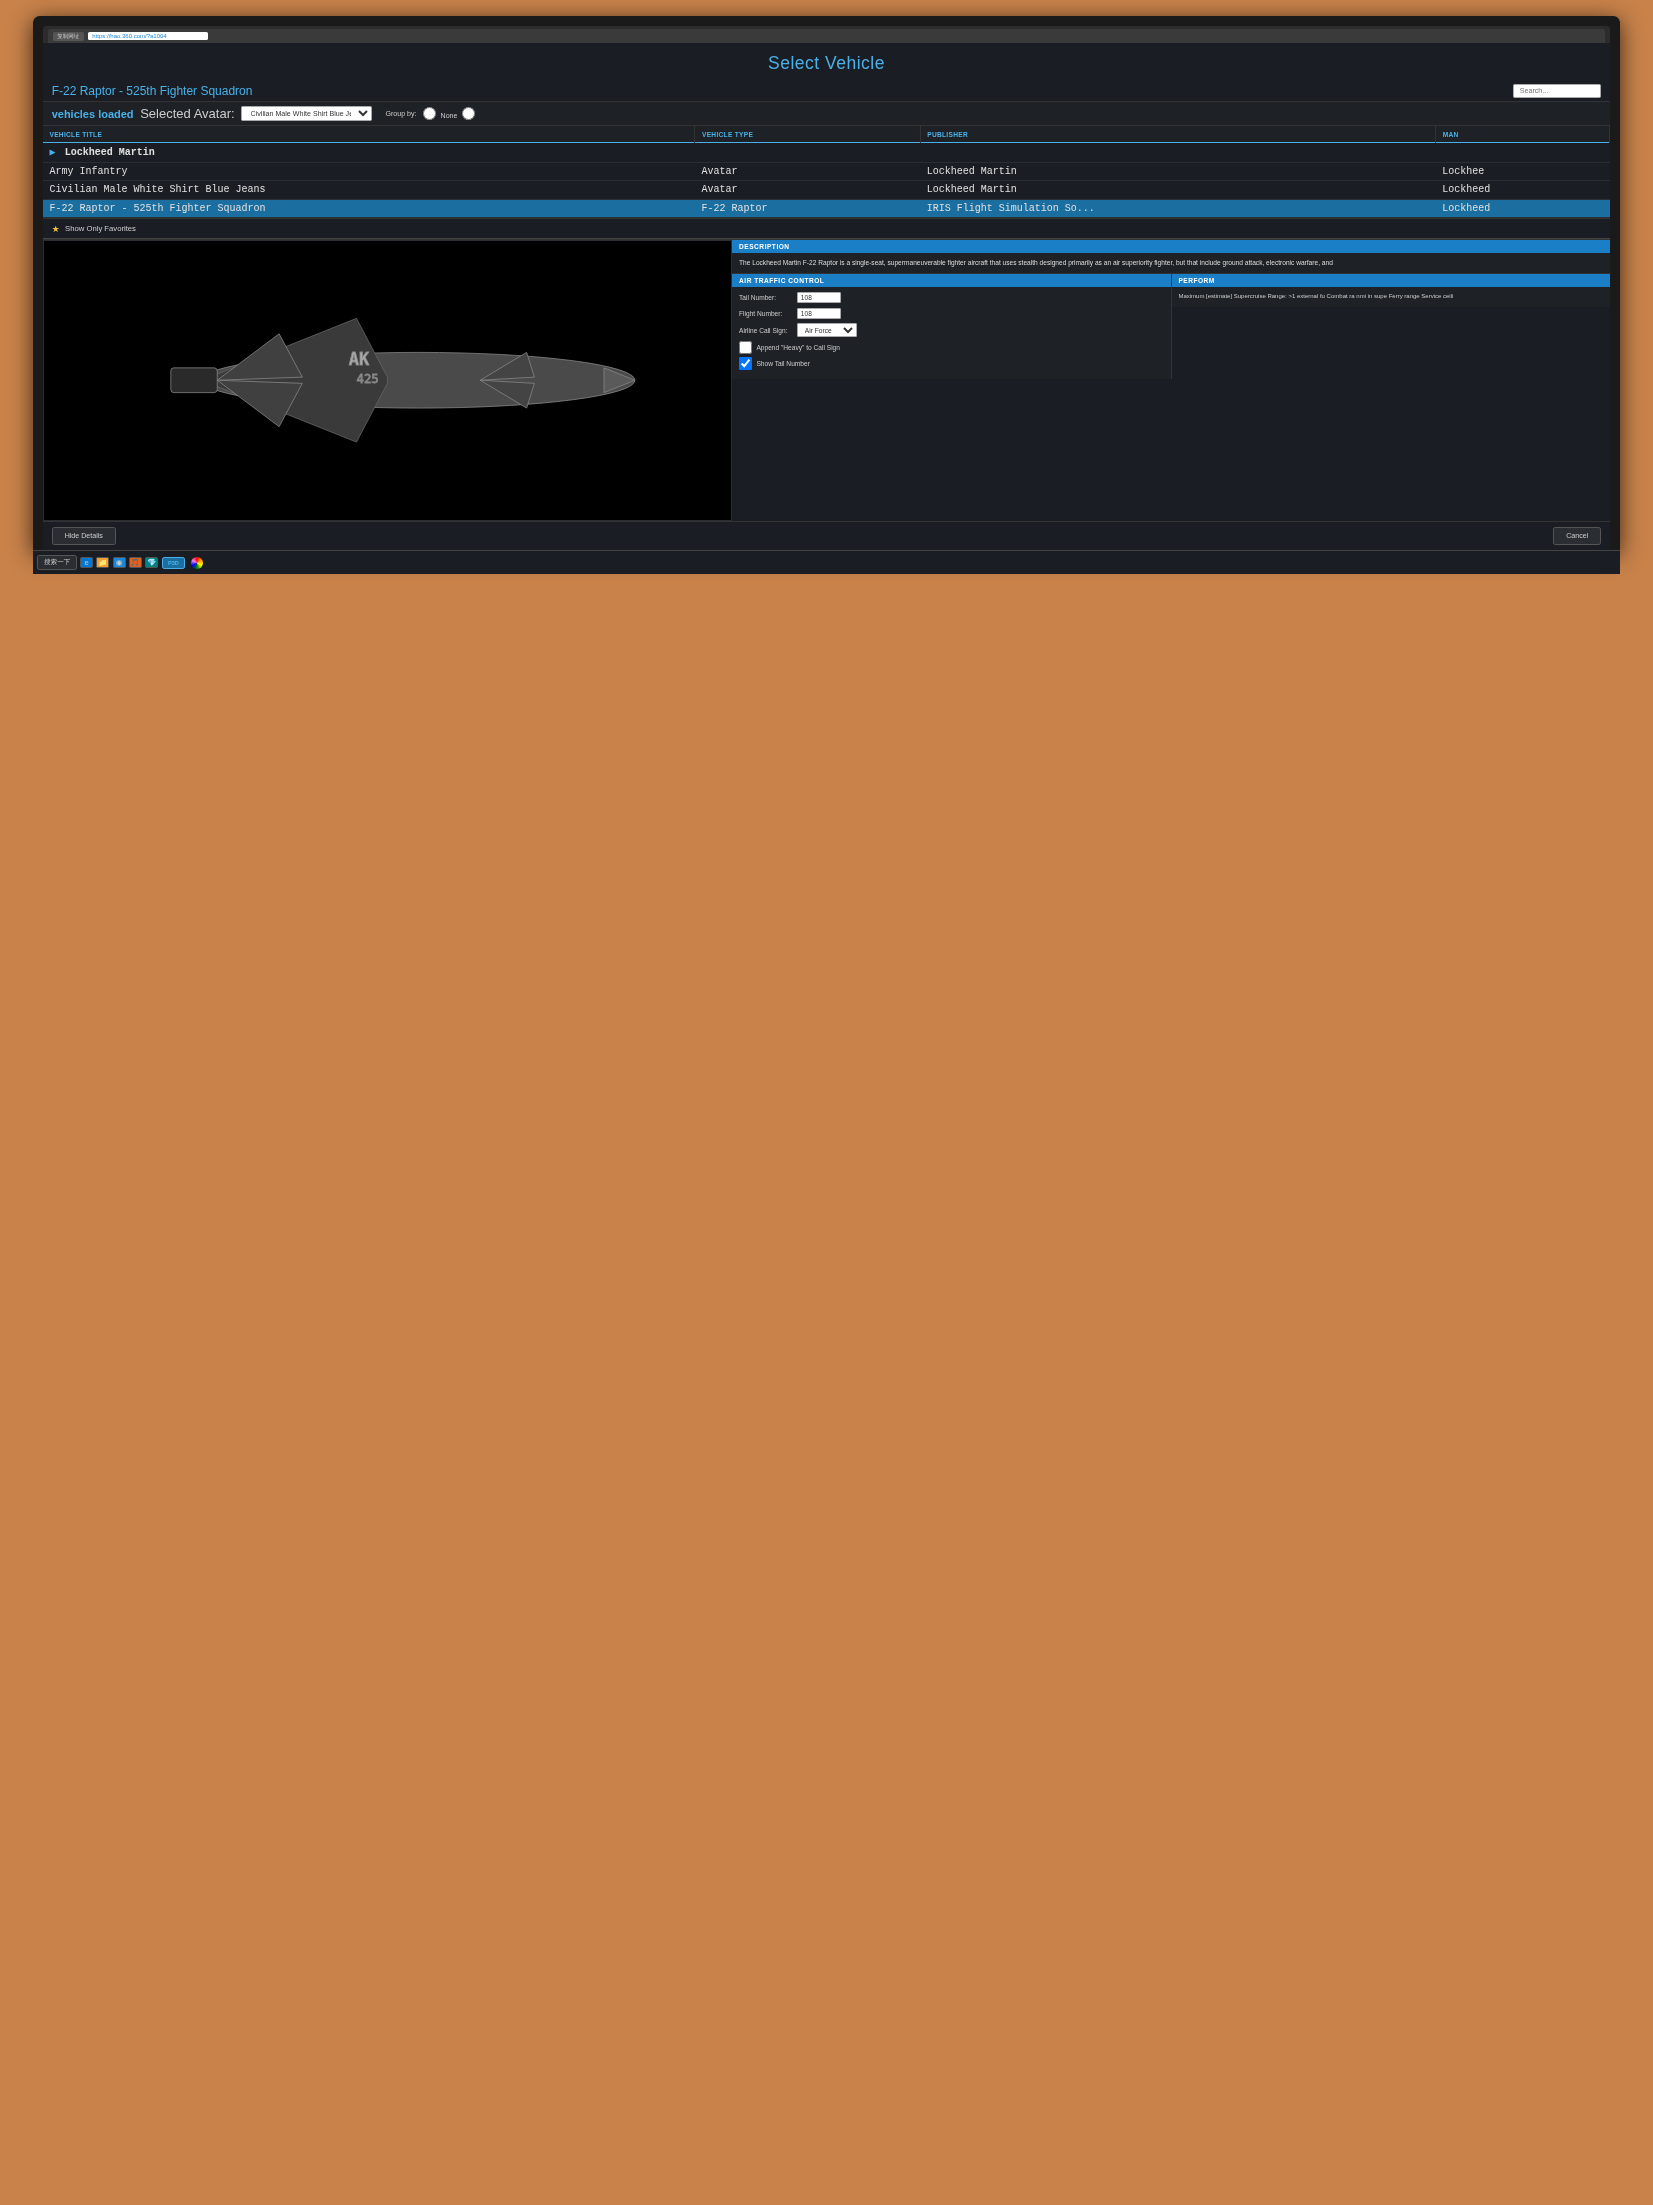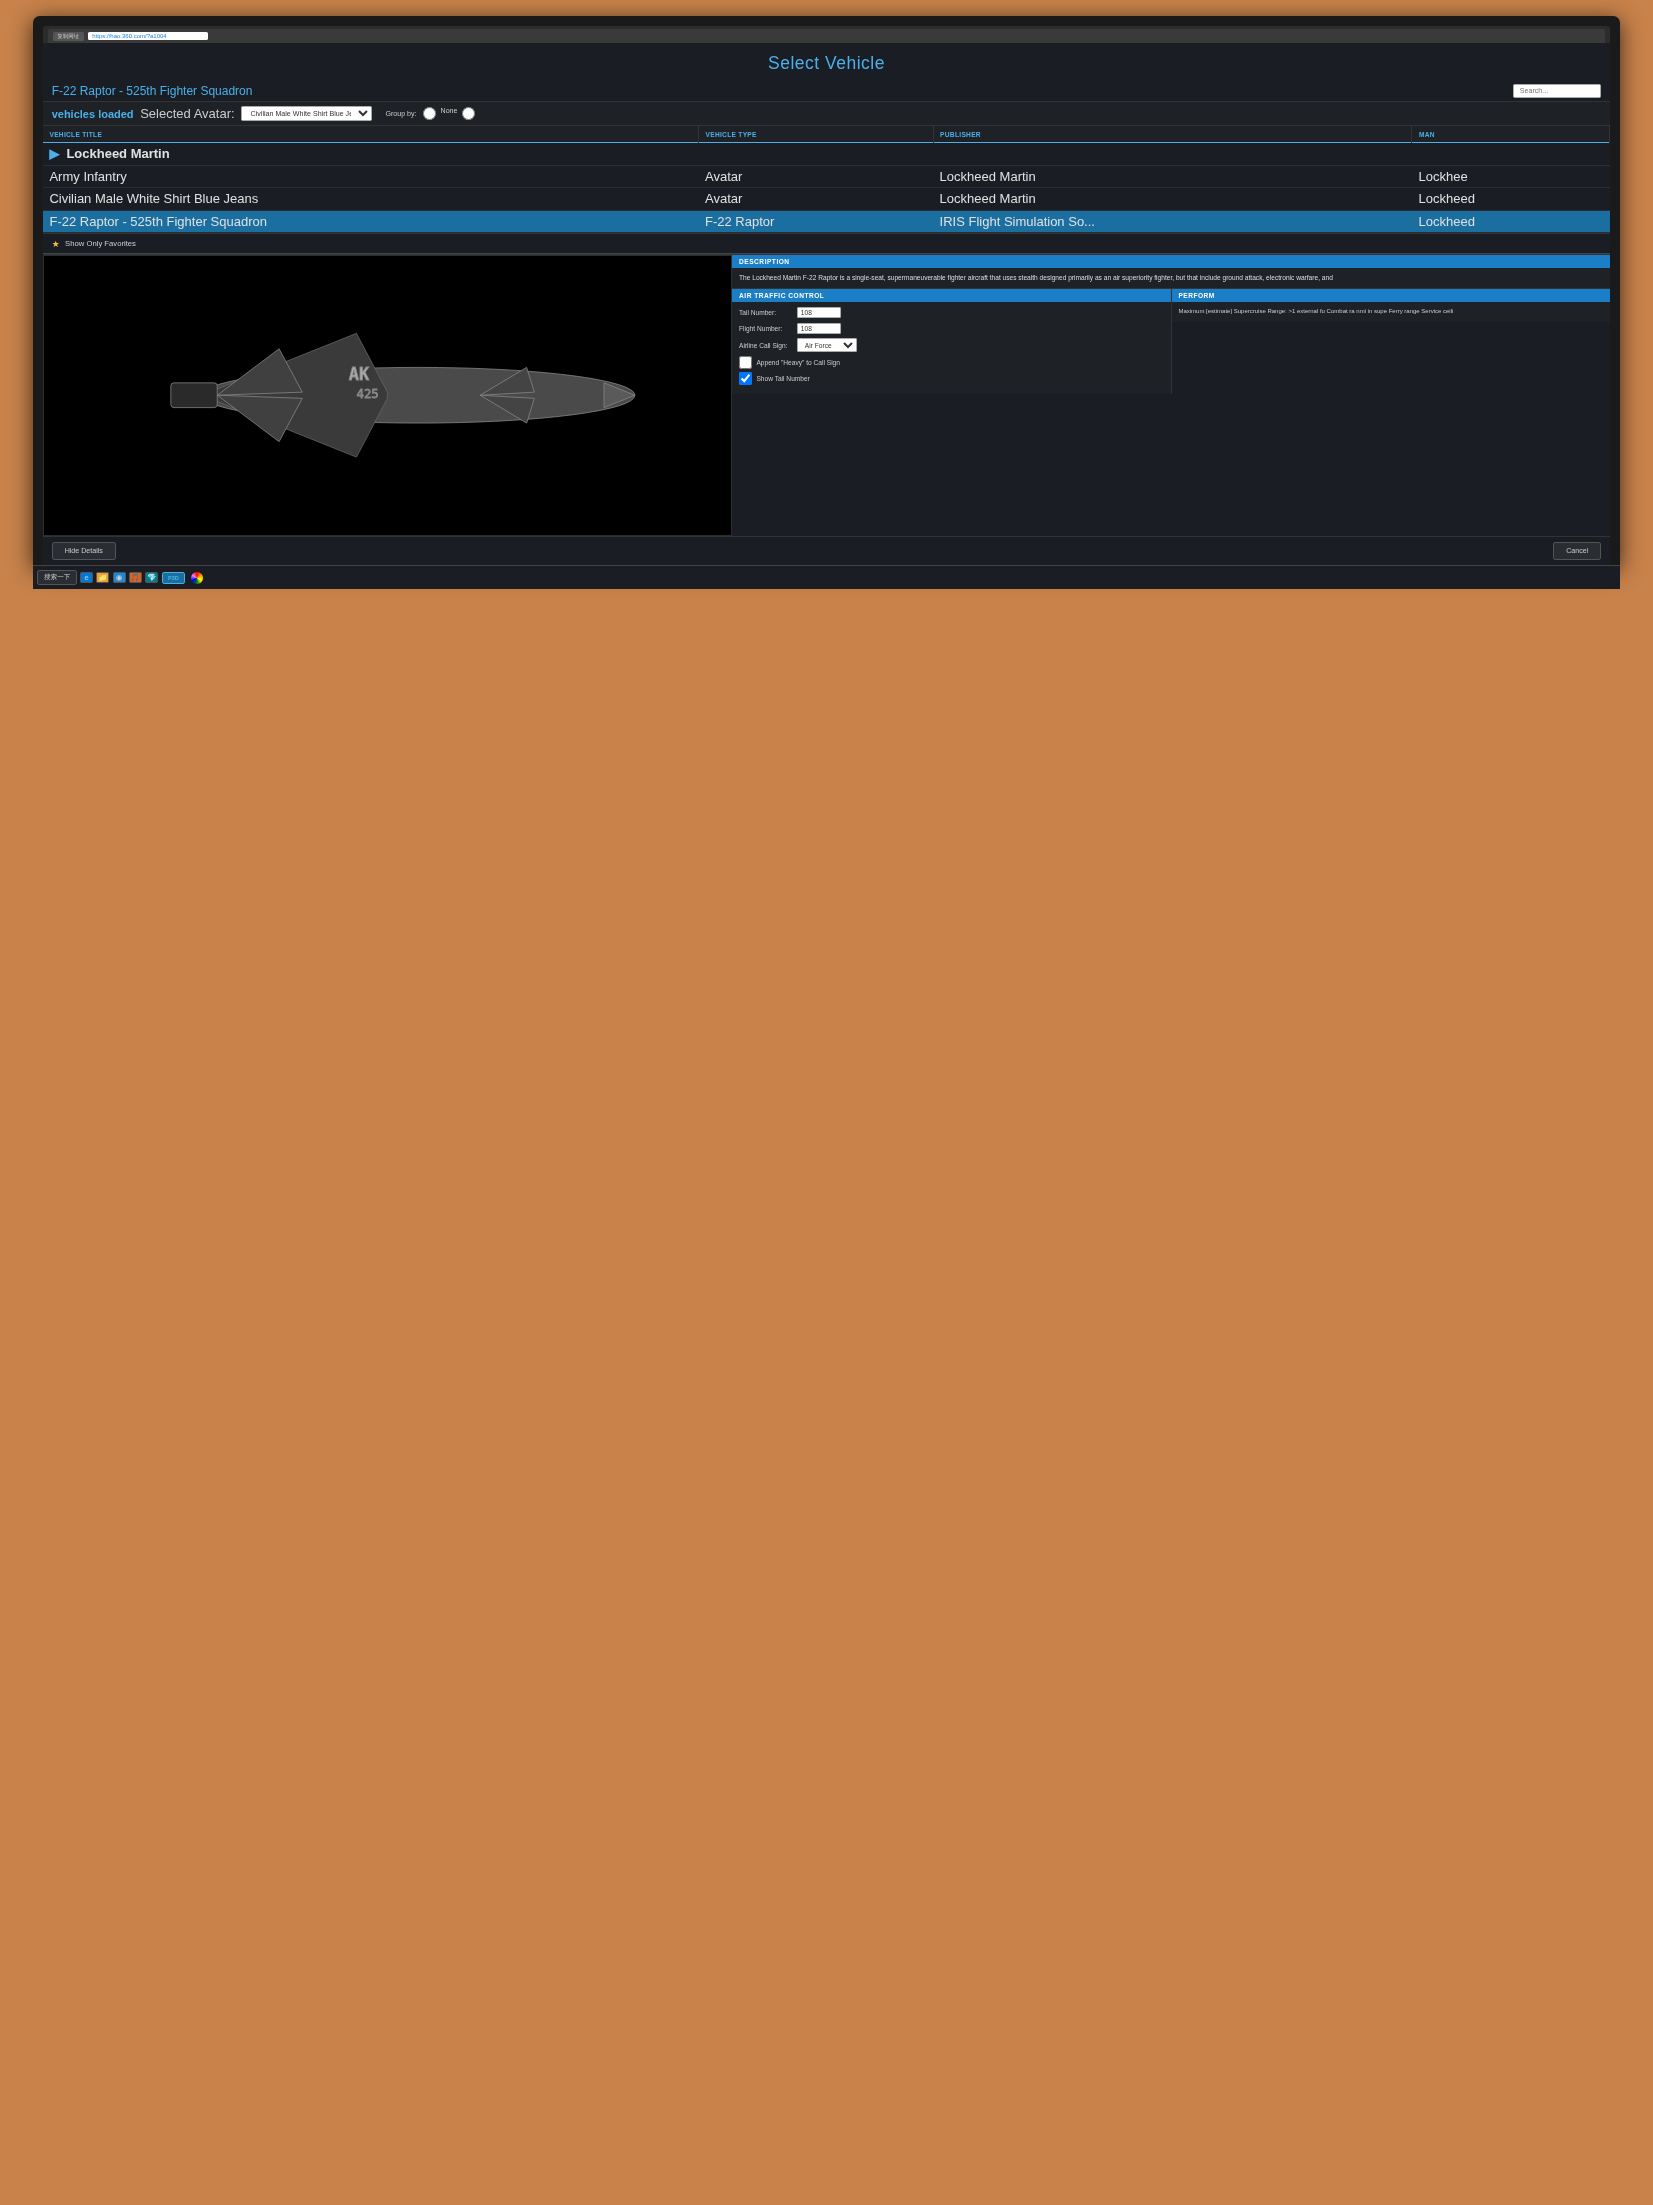--- a/index.html
+++ b/index.html
@@ -128,21 +128,21 @@
       color: #333;
       width: 131px;
     }
     .groupby-label {
       color: #ccc;
       font-size: 7.1px;
       margin-left: 6.6px;
     }
     .radio-group {
       display: flex;
-      align-items: flex-start;
+      align-items: flex-end;
       gap: 4.4px;
       color: #ccc;
       font-size: 7.1px;
     }
 
     
     .vehicle-table {
       width: 100%;
       border-collapse: collapse;
     }
@@ -160,22 +160,23 @@
       border-right: 0.5px solid #333;
     }
     .vehicle-table tbody tr {
       border-bottom: 0.5px solid #2a2e33;
     }
     .vehicle-table tbody tr.selected {
       background: #1a6fa0;
     }
     .vehicle-table tbody td {
       color: #e0e0e0;
-      font-size: 13px;
+      font-size: 10px;
       padding: 3.3px 6.6px;
+      font-family: Liberation Mono, monospace;
     }
     .group-row td {
       color: #4ab0e8;
       font-size: 7.7px;
       font-weight: 600;
       padding: 3.3px 4.4px;
       background: #1a1e24;
     }
     .group-icon {
       margin-right: 3.3px;

